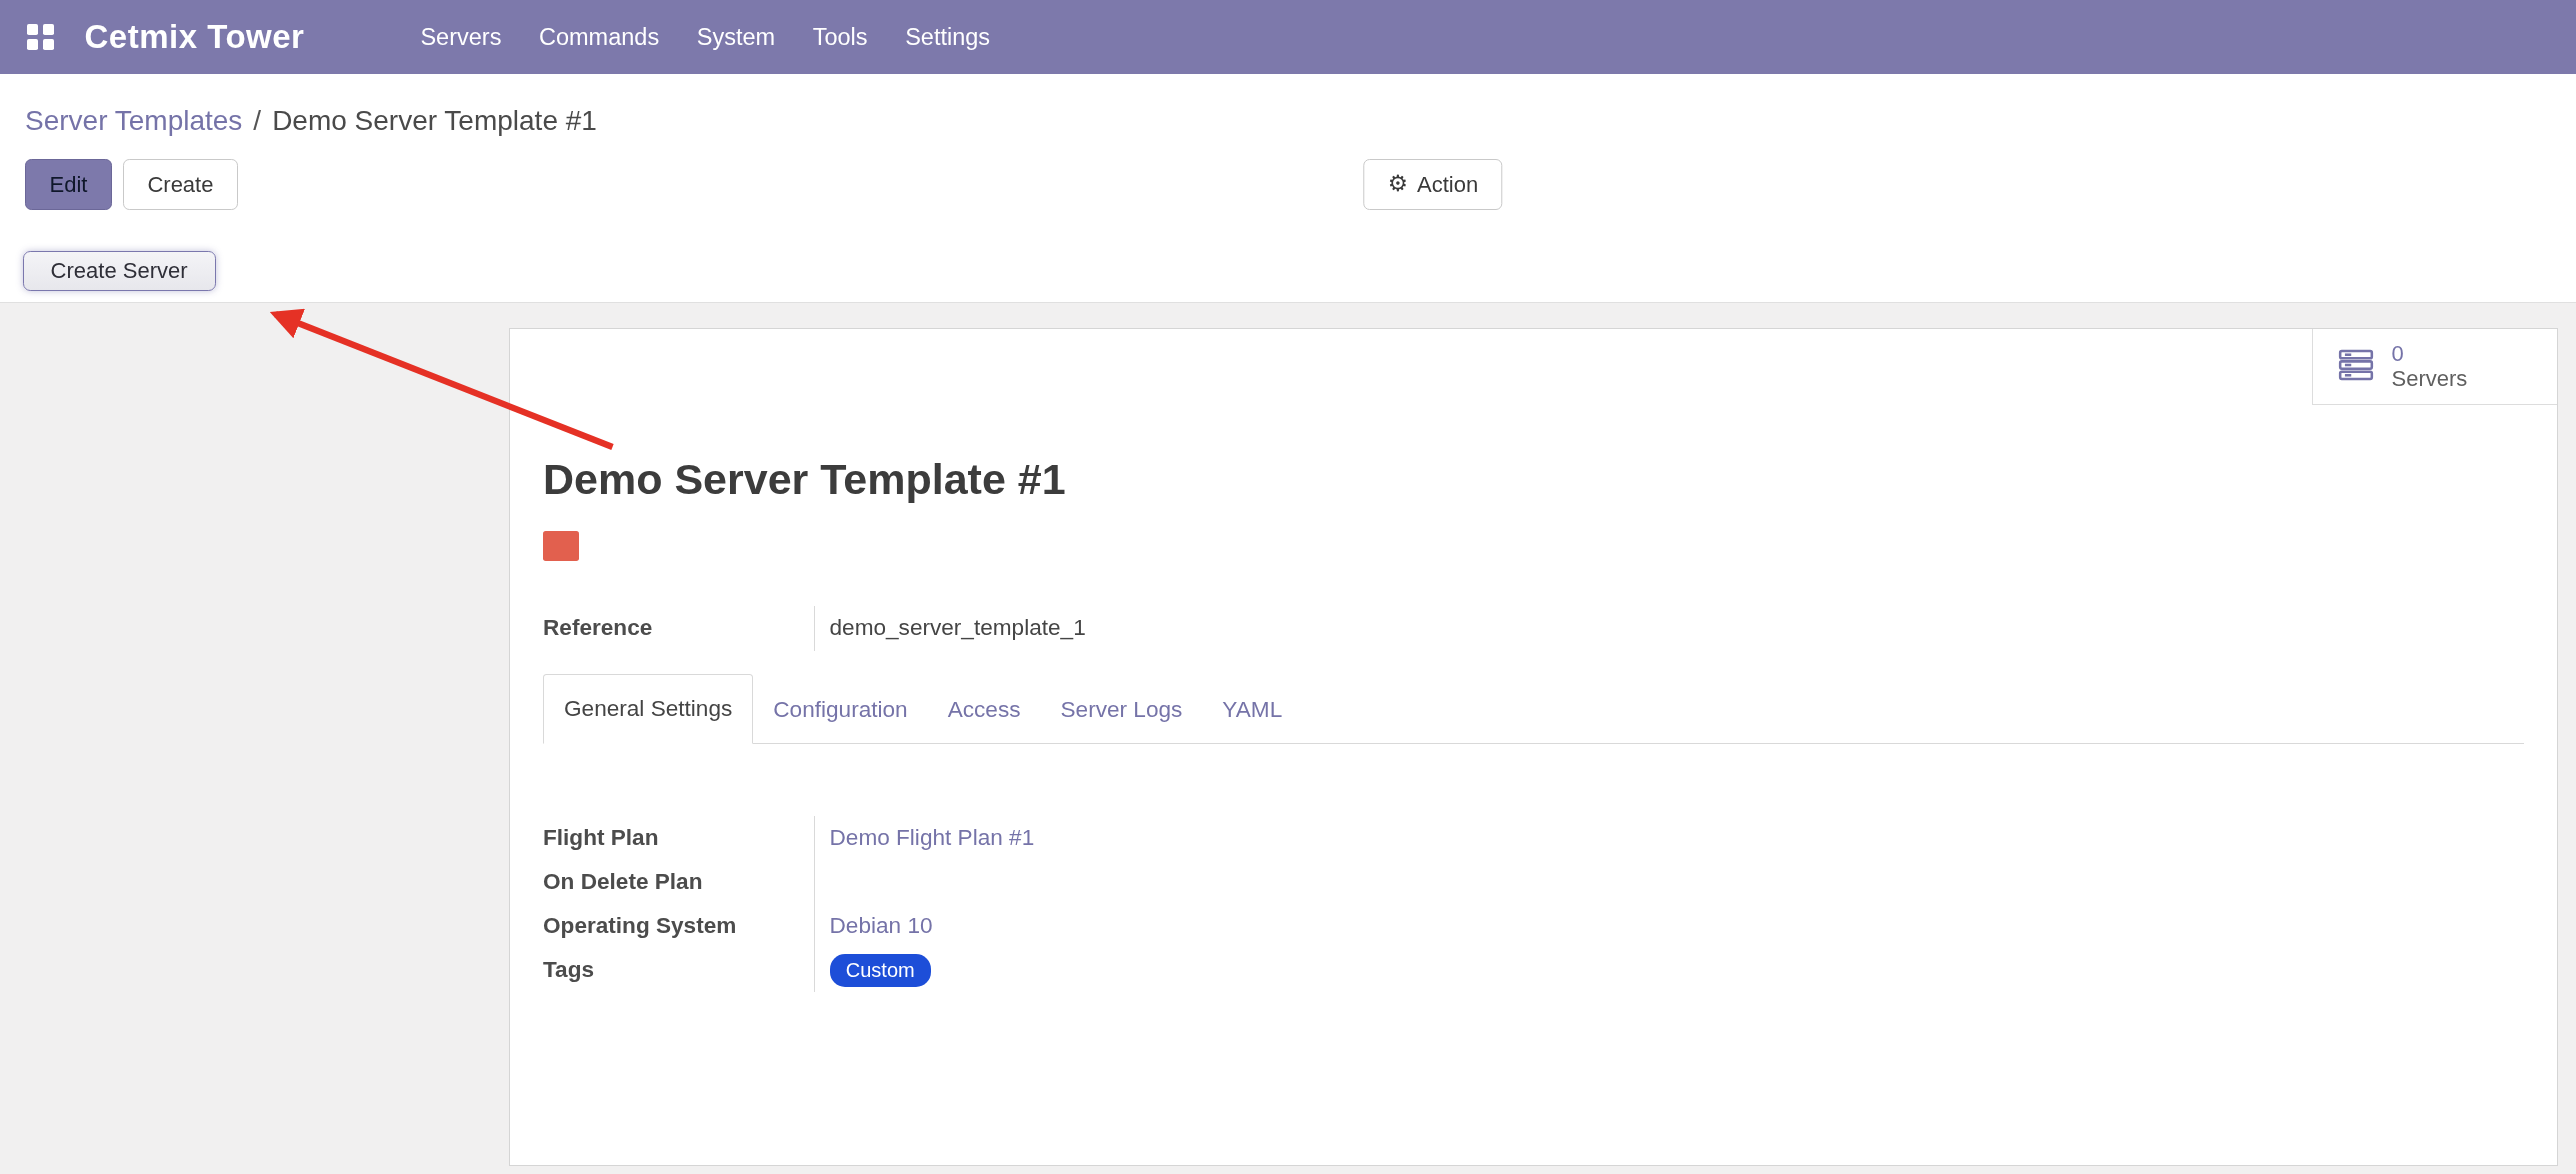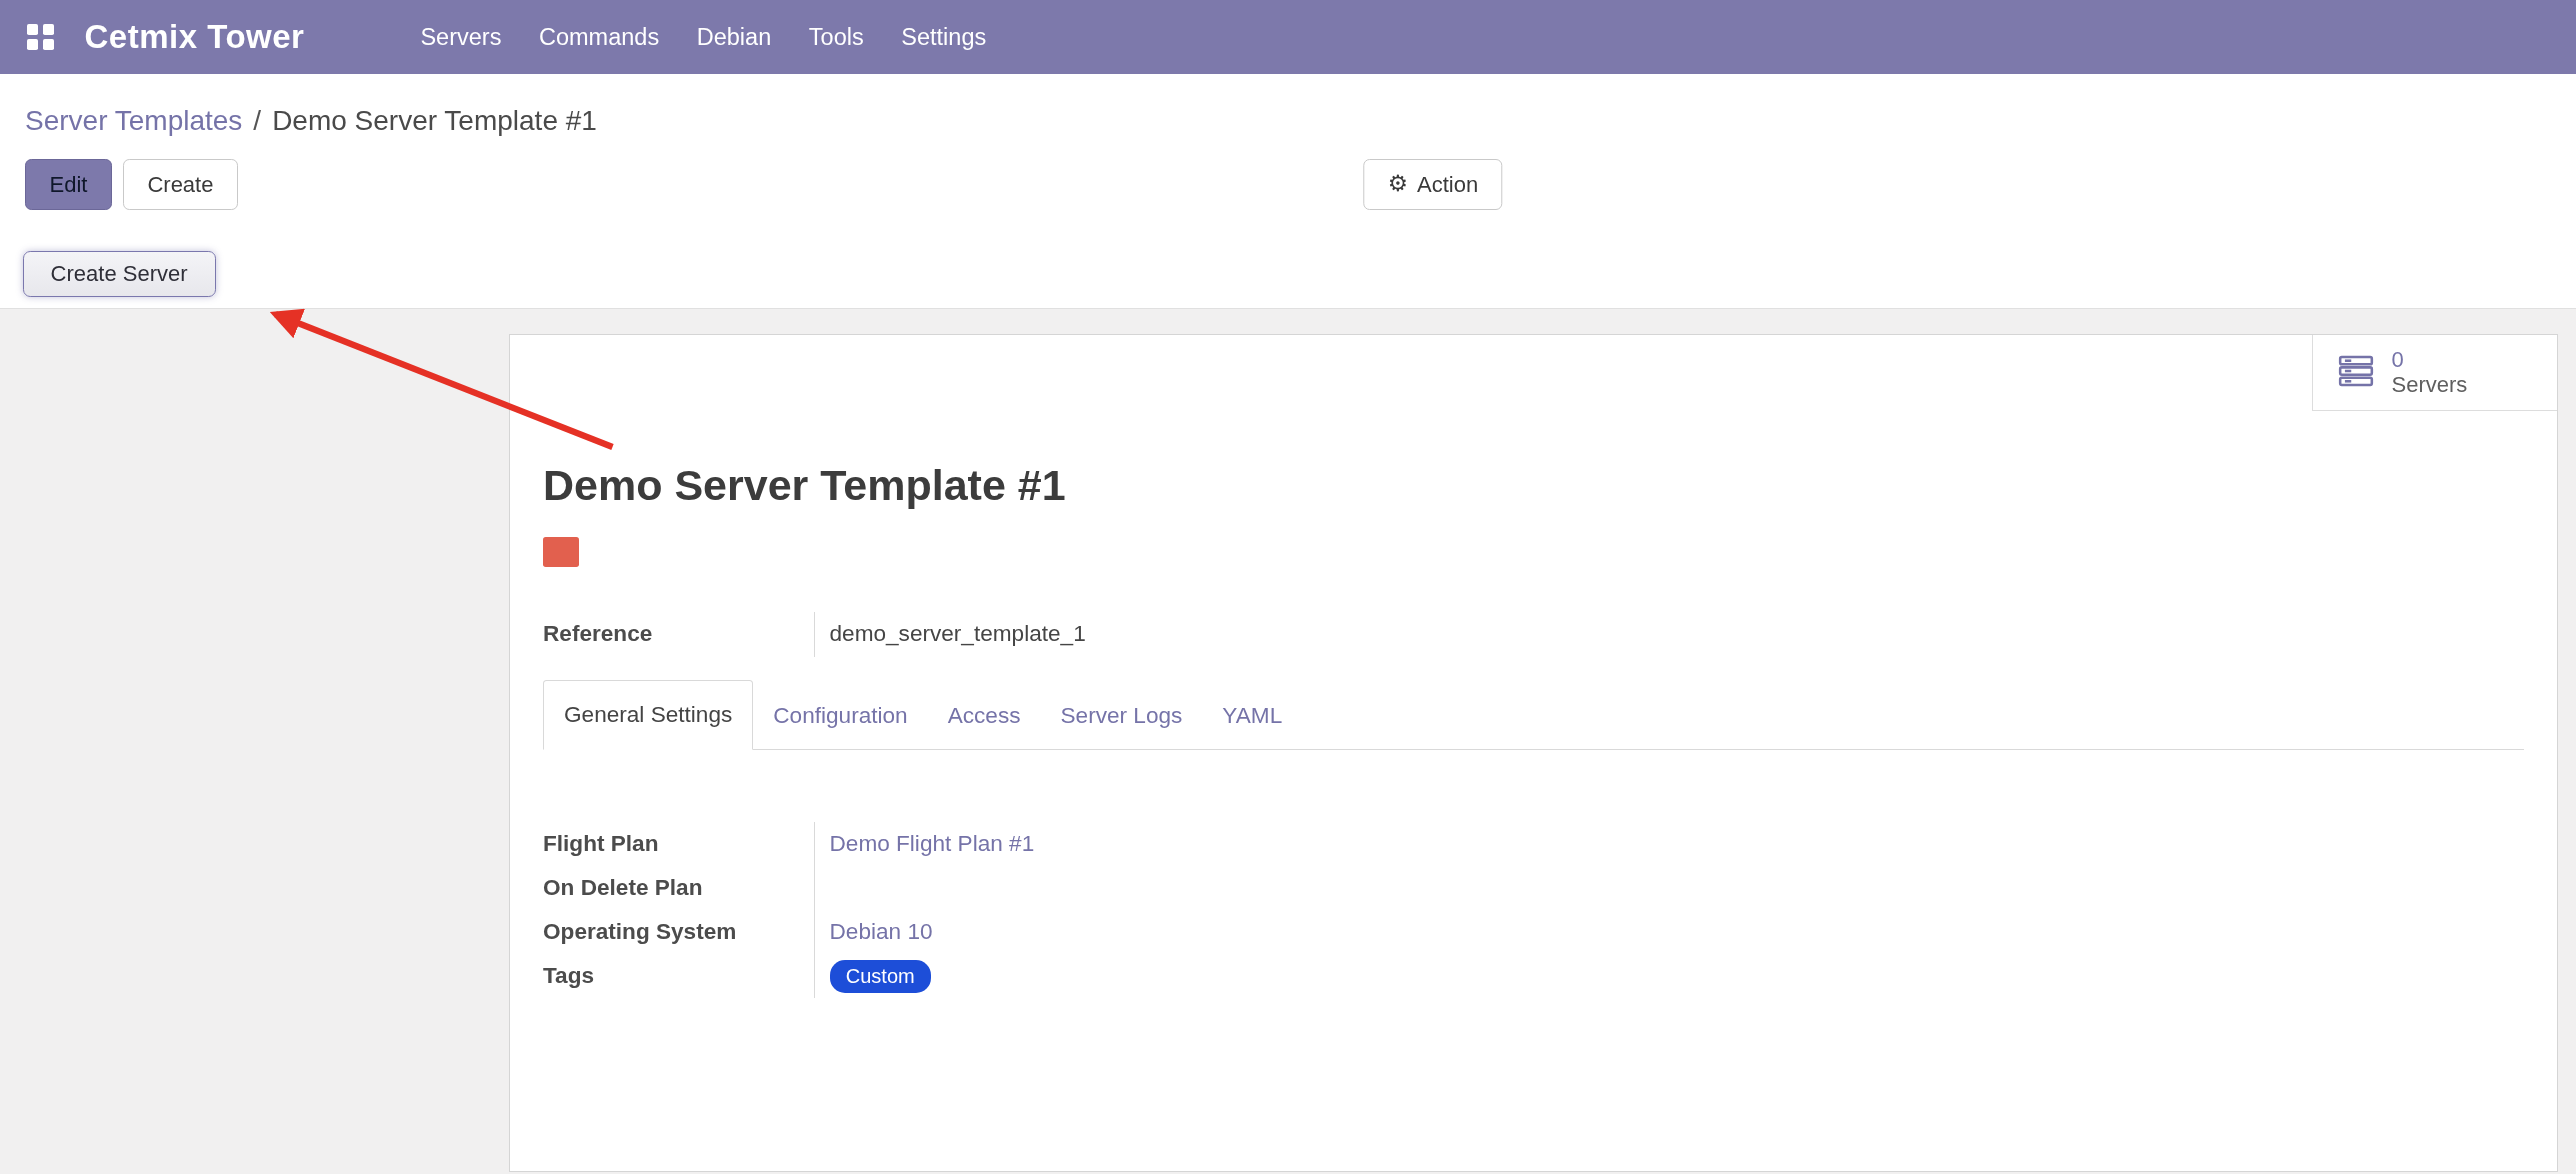--- a/index.html
+++ b/index.html
@@ -25,21 +25,21 @@
   .toolbar { position:relative; height:52px; margin-top:12.6px; padding-left:25px; display:flex; align-items:center; }
   .btn { font-family:inherit; font-size:22px; height:51px; padding:0 23.5px; border-radius:6.3px;
          border:0.9px solid #c9c9c9; background:#ffffff; color:#3a3a3a; cursor:pointer; }
   .btn-primary { background:#7d79ab; border-color:#6b6798; color:#0f172a; }
   .btn + .btn { margin-left:11px; }
   .action-btn { position:absolute; left:55.2%; transform:translateX(-50%); display:flex; align-items:center; gap:9px; }
   .gear { font-size:22.6px; line-height:1; }
 
   
   .statusbar { margin-top:40px; padding:0 0 11.7px 22.6px; border-bottom:0.9px solid #e0e0e0; background:#ffffff; }
-  .create-server-btn { font-family:inherit; font-size:22px; height:46px; padding:0 27px;
+  .create-server-btn { font-family:inherit; font-size:22px; height:40px; padding:0 27px;
         background:linear-gradient(#f4f4f7,#e7e7ec); color:#2f2f38; border:1.8px solid #7a77ad;
         border-radius:7.2px; cursor:pointer; box-shadow:0 0 7.2px rgba(122,119,173,.45); }
 
   
   .content-area { height:873px; background:#f1f0f0; padding-top:24.4px; }
   .sheet { position:relative; margin-left:509px; width:2049px; height:838px;
            background:#ffffff; border:0.9px solid #d5d5d5; }
 
   .stat-button { position:absolute; top:0; right:0; width:245px; height:76px;
                  border-left:0.9px solid #dddddd; border-bottom:0.9px solid #dddddd;
@@ -85,21 +85,21 @@
     <div class="apps-icon">
       <span></span>
         <span></span>
         <span></span>
         <span></span>
     </div>
     <div class="brand">Cetmix Tower</div>
     <nav class="menu">
       <a>Servers</a>
       <a>Commands</a>
-      <a>Debian</a>
+      <a>System</a>
       <a>Tools</a>
       <a>Settings</a>
     </nav>
   </header>
 
   <div class="breadcrumb-bar">
     <span class="bc-link">Server Templates</span>
     <span class="bc-sep">/</span>
     <span class="bc-current">Demo Server Template #1</span>
   </div>

